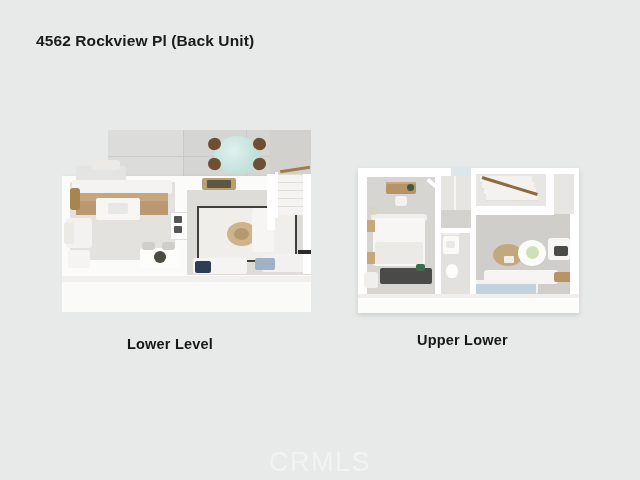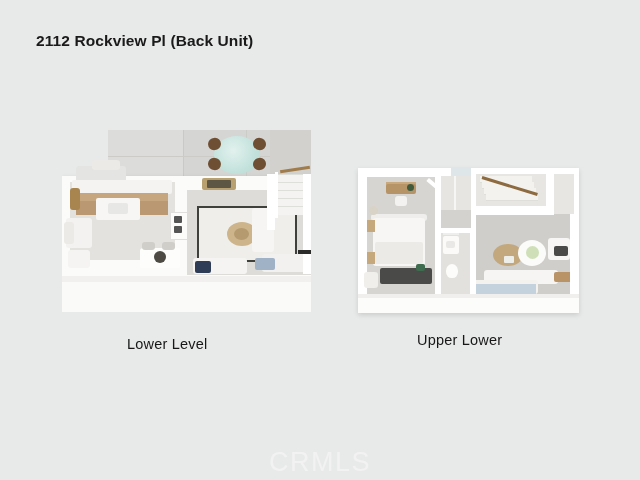--- a/index.html
+++ b/index.html
@@ -14,21 +14,21 @@
 
   
   .title{
     position:absolute;left:36px;top:32px;
     font-size:15.5px;font-weight:bold;color:#1a1a1a;
     letter-spacing:.1px;white-space:nowrap;
   }
 
   
   .level-label{
-    position:absolute;font-size:14.5px;font-weight:normal;color:#171717;
+    position:absolute;font-size:14.5px;font-weight:bold;color:#171717;
     white-space:nowrap;letter-spacing:.2px;
   }
   #lbl-lower{left:127px;top:336px;}
   #lbl-upper{left:417px;top:332px;}
 
   
   .watermark{
     position:absolute;left:0;right:0;top:447px;
     text-align:center;font-size:27px;letter-spacing:1.5px;
     color:#f2f2f2;font-weight:400;user-select:none;
@@ -188,21 +188,21 @@
 
   
   #up-apron{left:0;top:126px;width:221px;height:19px;background:#fcfcfb;}
   #up-apron-sh{left:0;top:126px;width:221px;height:4px;background:#f0efed;}
 </style>
 </head>
 <body>
 
 <div class="stage">
 
-  <div class="title">2112 Rockview Pl (Back Unit)</div>
+  <div class="title">4562 Rockview Pl (Back Unit)</div>
 
   <div class="plan" id="plan-lower">
     <div class="srf" id="lw-deck"></div>
     <div class="srf" id="lw-deck2"></div>
     <div class="srf" id="lw-deck-line"></div>
     <div class="srf" id="lw-deck-line2"></div>
     <div class="srf" id="lw-deck-line3"></div>
     <div class="srf" id="lw-rgray"></div>
 
     <div class="srf" id="lw-dine-top"></div>

